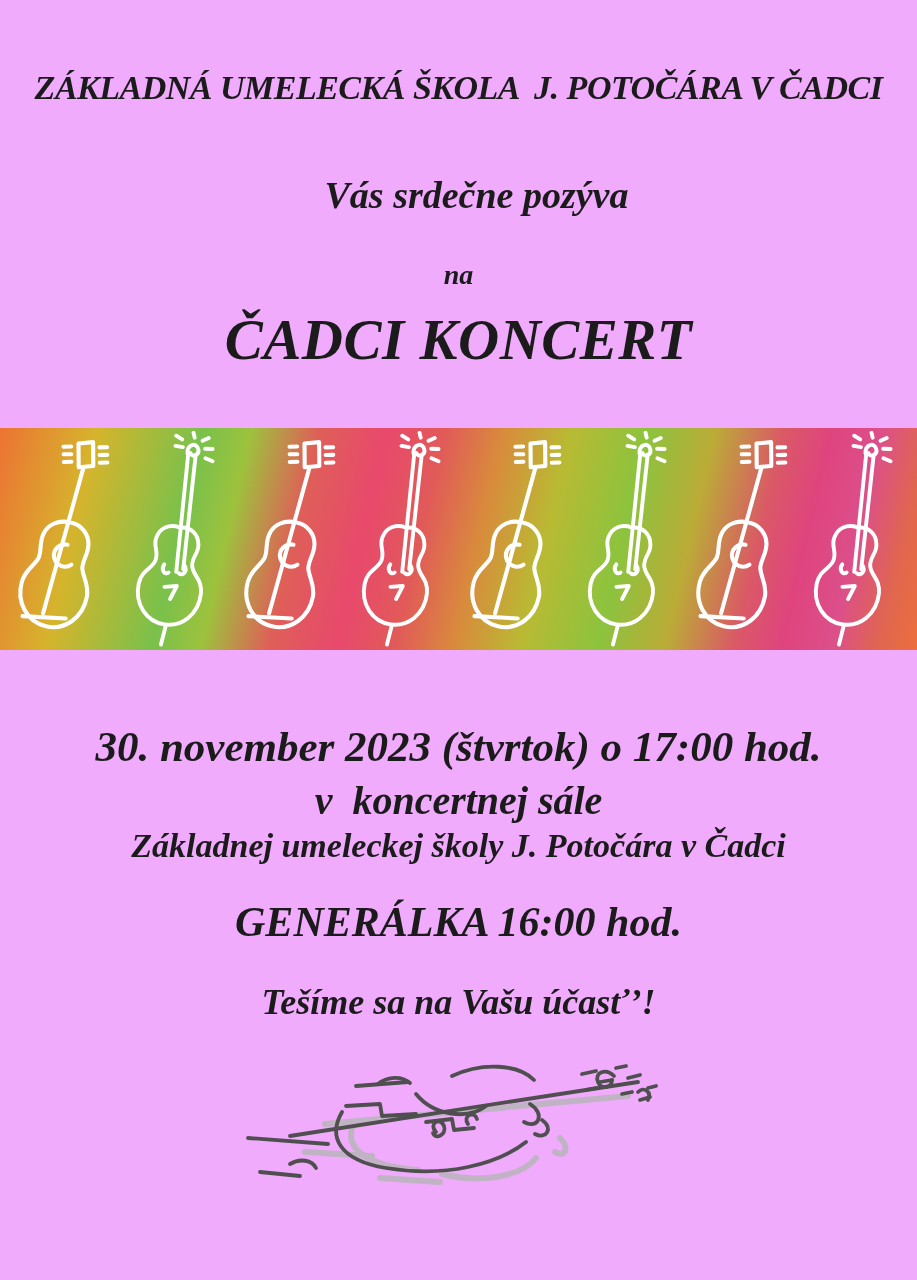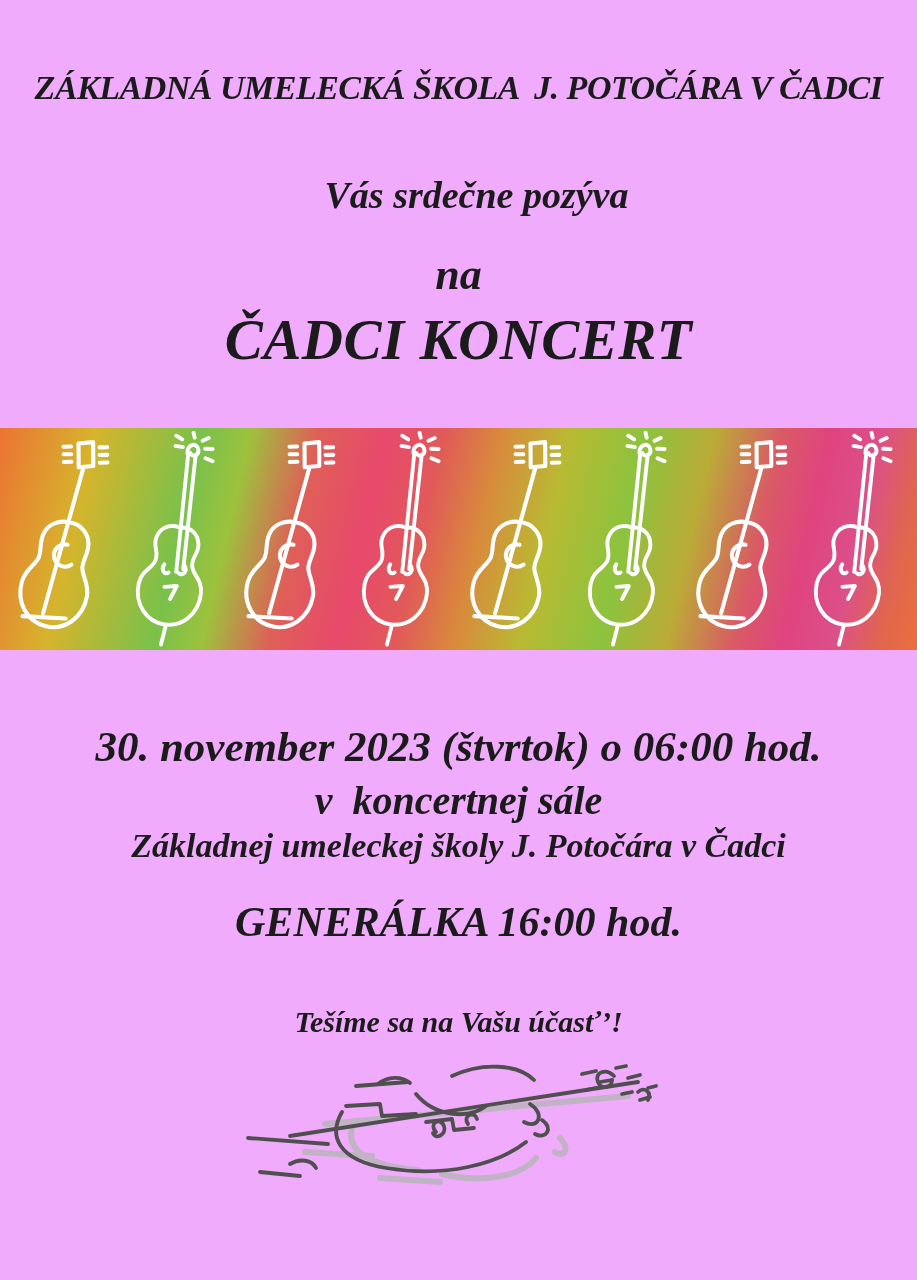--- a/index.html
+++ b/index.html
@@ -14,27 +14,27 @@
   .t{
     position:absolute;left:0;right:0;
     text-align:center;
     font-style:italic;font-weight:bold;
     white-space:pre;
     line-height:1.05;
     color:#1b1b1b;
   }
   .school   {top:70px;  font-size:34px; letter-spacing:-0.5px;}
   .invite   {top:176px; font-size:38px;margin-left:36px;}
-  .na       {top:252px; font-size:44px;}
+  .na       {top:260px; font-size:28px;}
   .event    {top:310px; font-size:57px; letter-spacing:0.5px;}
   .date     {top:724px; font-size:43px;}
   .venue1   {top:780px; font-size:40px;}
   .venue2   {top:828px; font-size:34px;}
   .rehearsal{top:900px; font-size:42px;}
-  .closing  {top:1006px;font-size:30px;}
+  .closing  {top:984px;font-size:36px;}
   .band{
     position:absolute;left:0;top:428px;
     width:917px;height:222px;
     display:flex;
     justify-content:space-around;
     align-items:center;
     padding:0 6px;box-sizing:border-box;
   }
   .inst{width:102px;height:216px;flex:0 0 auto;}
   .sketch{position:absolute;left:230px;top:1056px;width:440px;height:140px;}
@@ -69,21 +69,21 @@
         <use href="#violin-shape"></use>
       </svg>
       <svg viewBox="0 0 110 230" class="inst">
         <use href="#guitar-shape"></use>
       </svg>
       <svg viewBox="0 0 110 230" class="inst">
         <use href="#violin-shape"></use>
       </svg>
     </div>
 
-  <div class="t date">30. november 2023 (štvrtok) o 06:00 hod.</div>
+  <div class="t date">30. november 2023 (štvrtok) o 17:00 hod.</div>
   <div class="t venue2">Základnej umeleckej školy J. Potočára v Čadci</div>
   <div class="t venue1">v  koncertnej sále</div>
   <div class="t rehearsal">GENERÁLKA 16:00 hod.</div>
   <div class="t closing">Tešíme sa na Vašu účasť’!</div>
 
   <svg class="sketch" viewBox="0 0 440 140" fill="none" stroke-linecap="round" stroke-linejoin="round">
 
     <g stroke="#b5b5b5" stroke-width="6" opacity="0.8">
       <path d="M75,96 L142,100"></path>
       <path d="M95,68 L398,40"></path>

